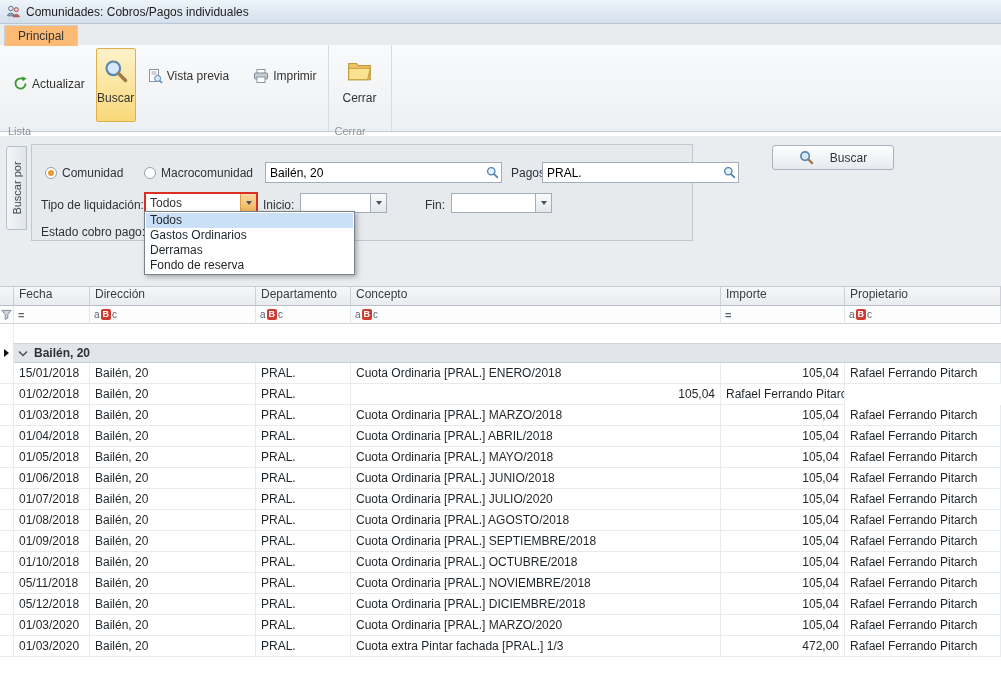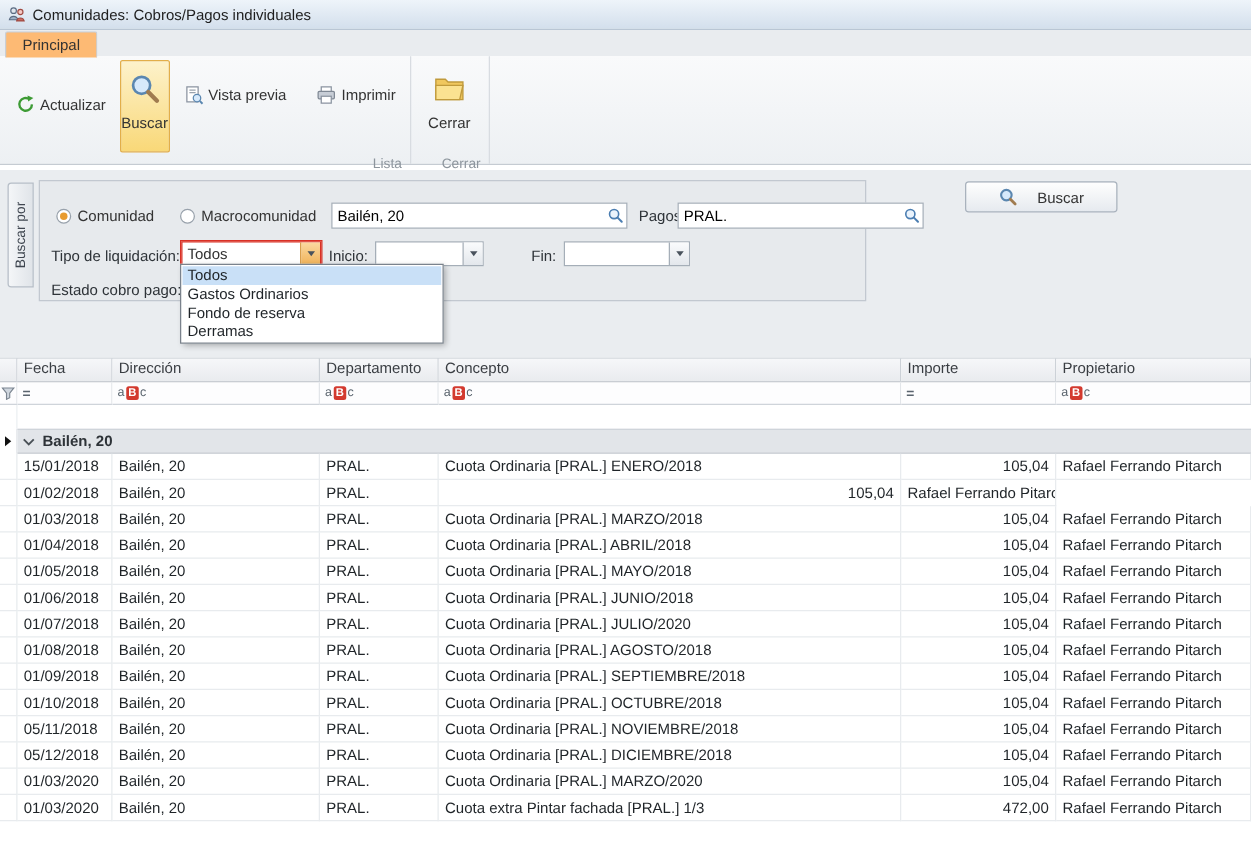--- a/index.html
+++ b/index.html
@@ -12,21 +12,21 @@
 .title-text{font-size:12px;color:#1e1e1e}
 
 
 .tabrow{height:21px;background:#e9ecef;display:flex;align-items:flex-end;padding-left:4px}
 .rtab{background:#fdba74;border:1px solid #c9cfd6;border-bottom:none;border-radius:2px 2px 0 0;padding:3px 13px;position:relative;z-index:2;margin-bottom:-1px}
 
 
 .ribbon{height:87px;background:linear-gradient(#f9fafb,#edf0f3);border-bottom:1px solid #c5cbd2;display:flex;padding-left:2px}
 .rgroup{display:flex;flex-direction:column;border-right:1px solid #d8dce1;padding:2px 4px 0}
 .rg-content{flex:1;display:flex;align-items:flex-start;gap:4px}
-.rg-caption{text-align:right;font-size:11px;color:#8d959d;padding:3px 2px 4px}
+.rg-caption{text-align:left;font-size:11px;color:#8d959d;padding:3px 2px 4px}
 .btn-small{display:flex;align-items:center;gap:4px;padding:3px 6px;border:1px solid transparent;border-radius:2px;white-space:nowrap}
 .actualizar{margin-top:25px}
 .stack{display:flex;flex-direction:row;gap:10px;margin-top:17px}
 .btn-big{width:40px;height:74px;display:flex;flex-direction:column;align-items:center;padding-top:9px;gap:7px;border:1px solid transparent;border-radius:2px;margin-top:1px;text-align:center}
 .btn-big.checked{background:linear-gradient(var(--checked_top,#fdf2cb),var(--checked_bottom,#f9d878));border-color:var(--checked_border,#e2ae4a)}
 .btn-big.wide{width:46px}
 .g-cerrar .rg-content{justify-content:center;padding:0 4px}
 .icn{display:flex;align-items:center;justify-content:center}
 
 
@@ -246,23 +246,23 @@
       </span>
       <span>Buscar</span>
     </button>
 
     <div class="popup">
 
         <div class="dd-item">Todos</div>
 
         <div class="dd-item">Gastos Ordinarios</div>
 
+        <div class="dd-item">Derramas</div>
+
         <div class="dd-item">Fondo de reserva</div>
-
-        <div class="dd-item">Derramas</div>
       </div>
   </div>
 
   <div class="grid">
 
     <div class="grow">
       <div class="hc ind"></div>
       <div class="hc">
           <span>Fecha</span>
         </div>

